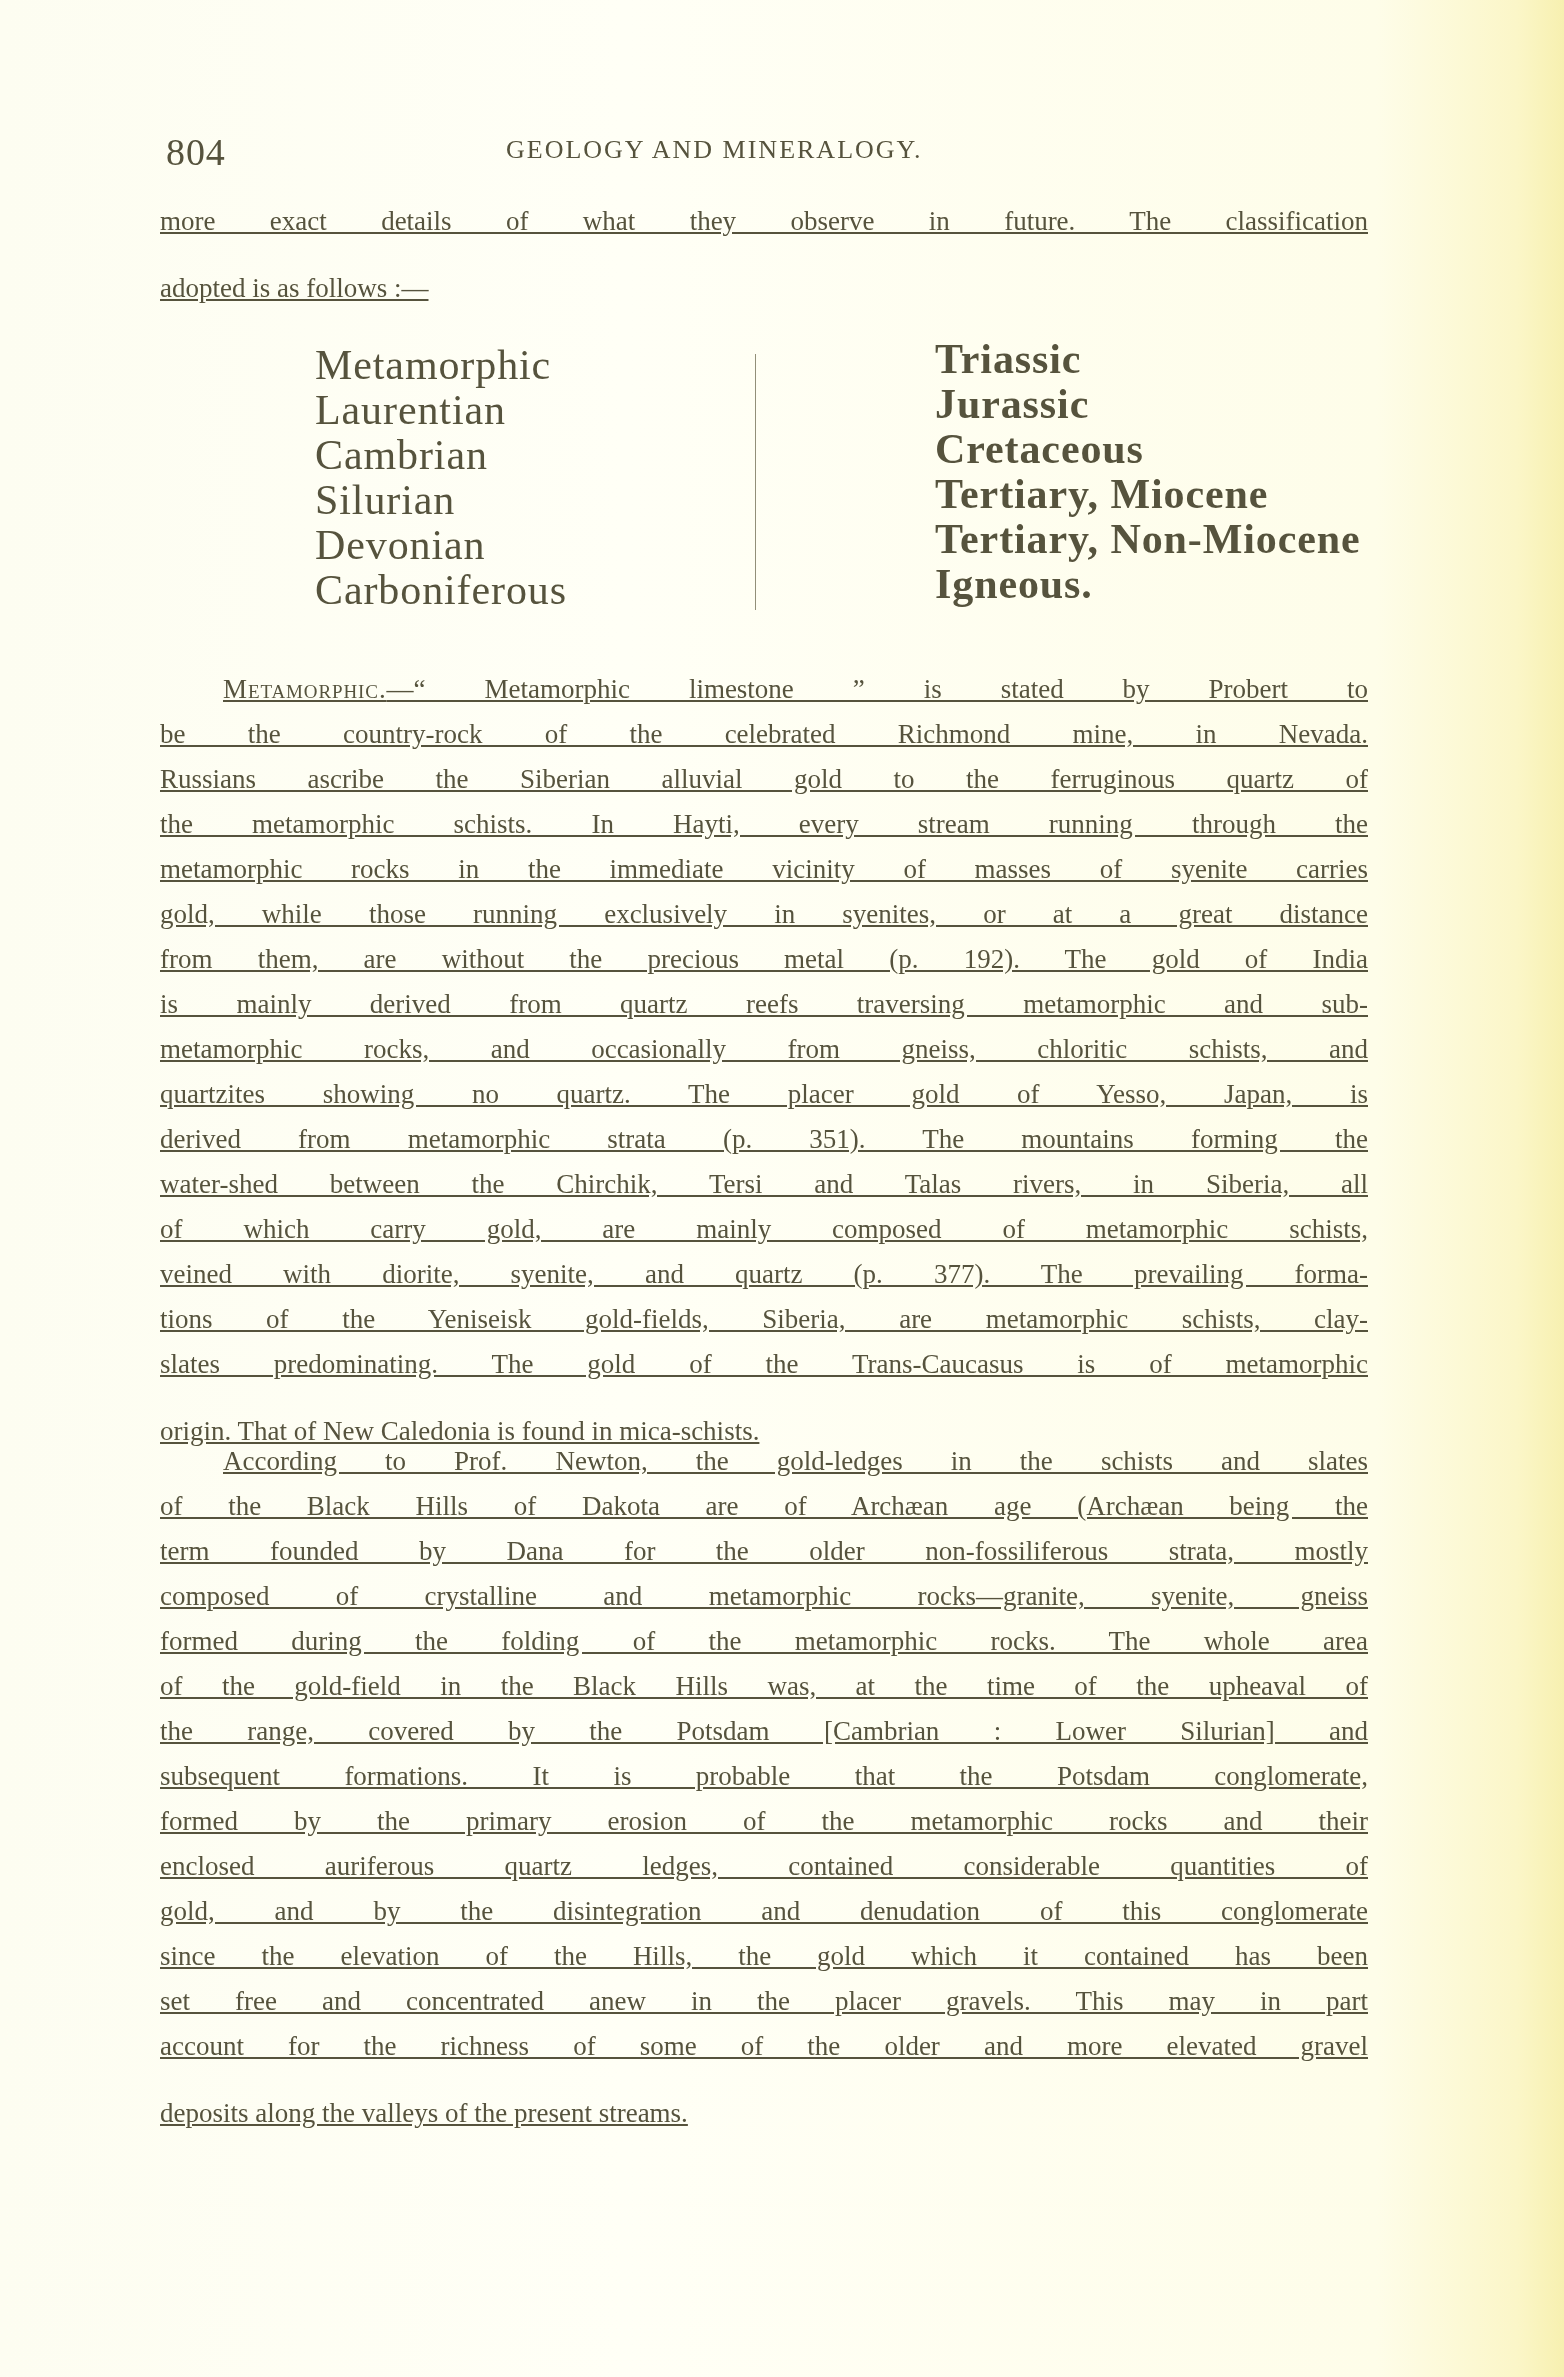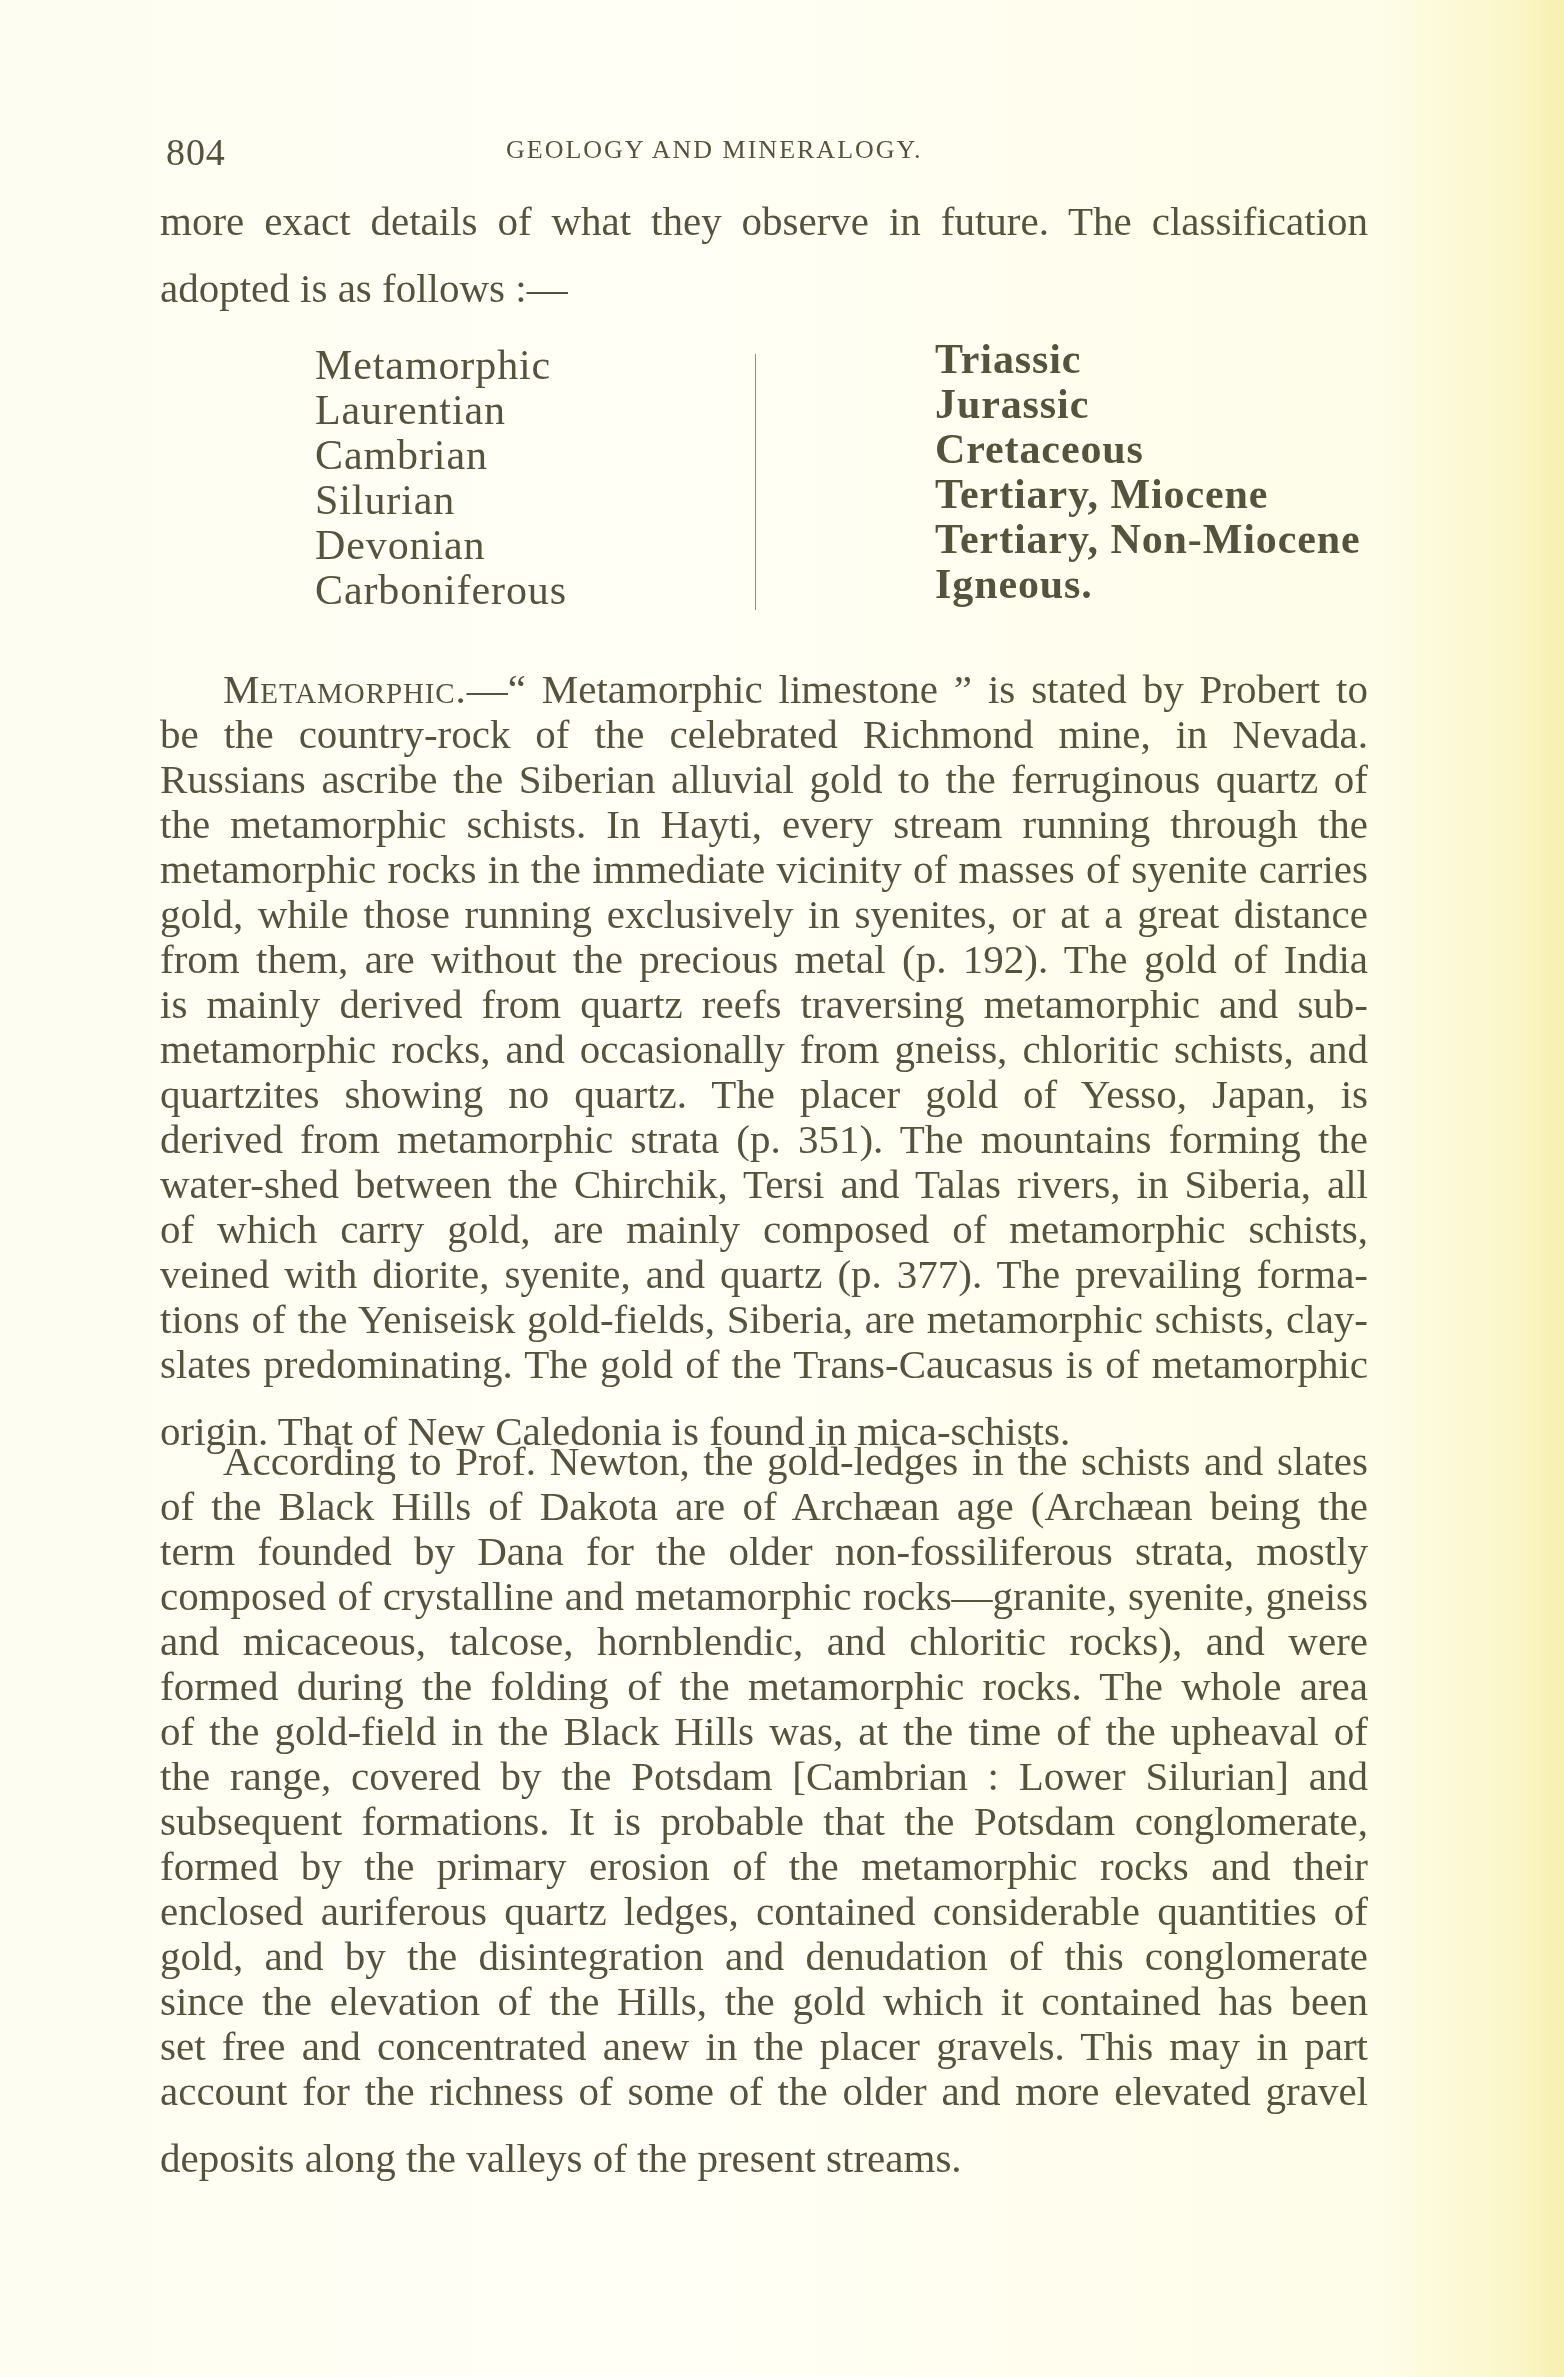--- a/index.html
+++ b/index.html
@@ -15,21 +15,22 @@
     position: absolute; left: 166px; top: 133px;
     font-size: 38px; line-height: 1; letter-spacing: 0.9px;
   }
   .running-head {
     position: absolute; left: 506px; top: 137px; width: 502px;
     font-size: 26px; line-height: 1; letter-spacing: 2px;
     text-transform: uppercase; white-space: nowrap;
   }
   .text-block {
     position: absolute; left: 160px; width: 1208px;
-    font-size: 41px;
+    font-size: 27px;
+    text-decoration: underline;
   }
   .line {
     display: block; height: 45px; line-height: 45px;
     text-align: justify; text-align-last: justify; white-space: nowrap;
     overflow: visible;
   }
   .line.last { text-align-last: left; }
   .line.indent { padding-left: 63px; }
   .line-inner { display: block; width: 100%; text-align: justify; text-align-last: justify; white-space: normal; }
   .line.last .line-inner { text-align-last: left; margin-top: 22px; }
@@ -151,23 +152,20 @@
     <span class="line">
         <span class="line-inner">of the Black Hills of Dakota are of Archæan age (Archæan being the</span>
       </span>
     <span class="line">
         <span class="line-inner">term founded by Dana for the older non-fossiliferous strata, mostly</span>
       </span>
     <span class="line">
         <span class="line-inner">composed of crystalline and metamorphic rocks—granite, syenite, gneiss</span>
       </span>
     <span class="line">
-        <span class="line-inner">and micaceous, talcose, hornblendic, and chloritic rocks), and were</span>
-      </span>
-    <span class="line">
         <span class="line-inner">formed during the folding of the metamorphic rocks.  The whole area</span>
       </span>
     <span class="line">
         <span class="line-inner">of the gold-field in the Black Hills was, at the time of the upheaval of</span>
       </span>
     <span class="line">
         <span class="line-inner">the range, covered by the Potsdam [Cambrian : Lower Silurian] and</span>
       </span>
     <span class="line">
         <span class="line-inner">subsequent formations.  It is probable that the Potsdam conglomerate,</span>

